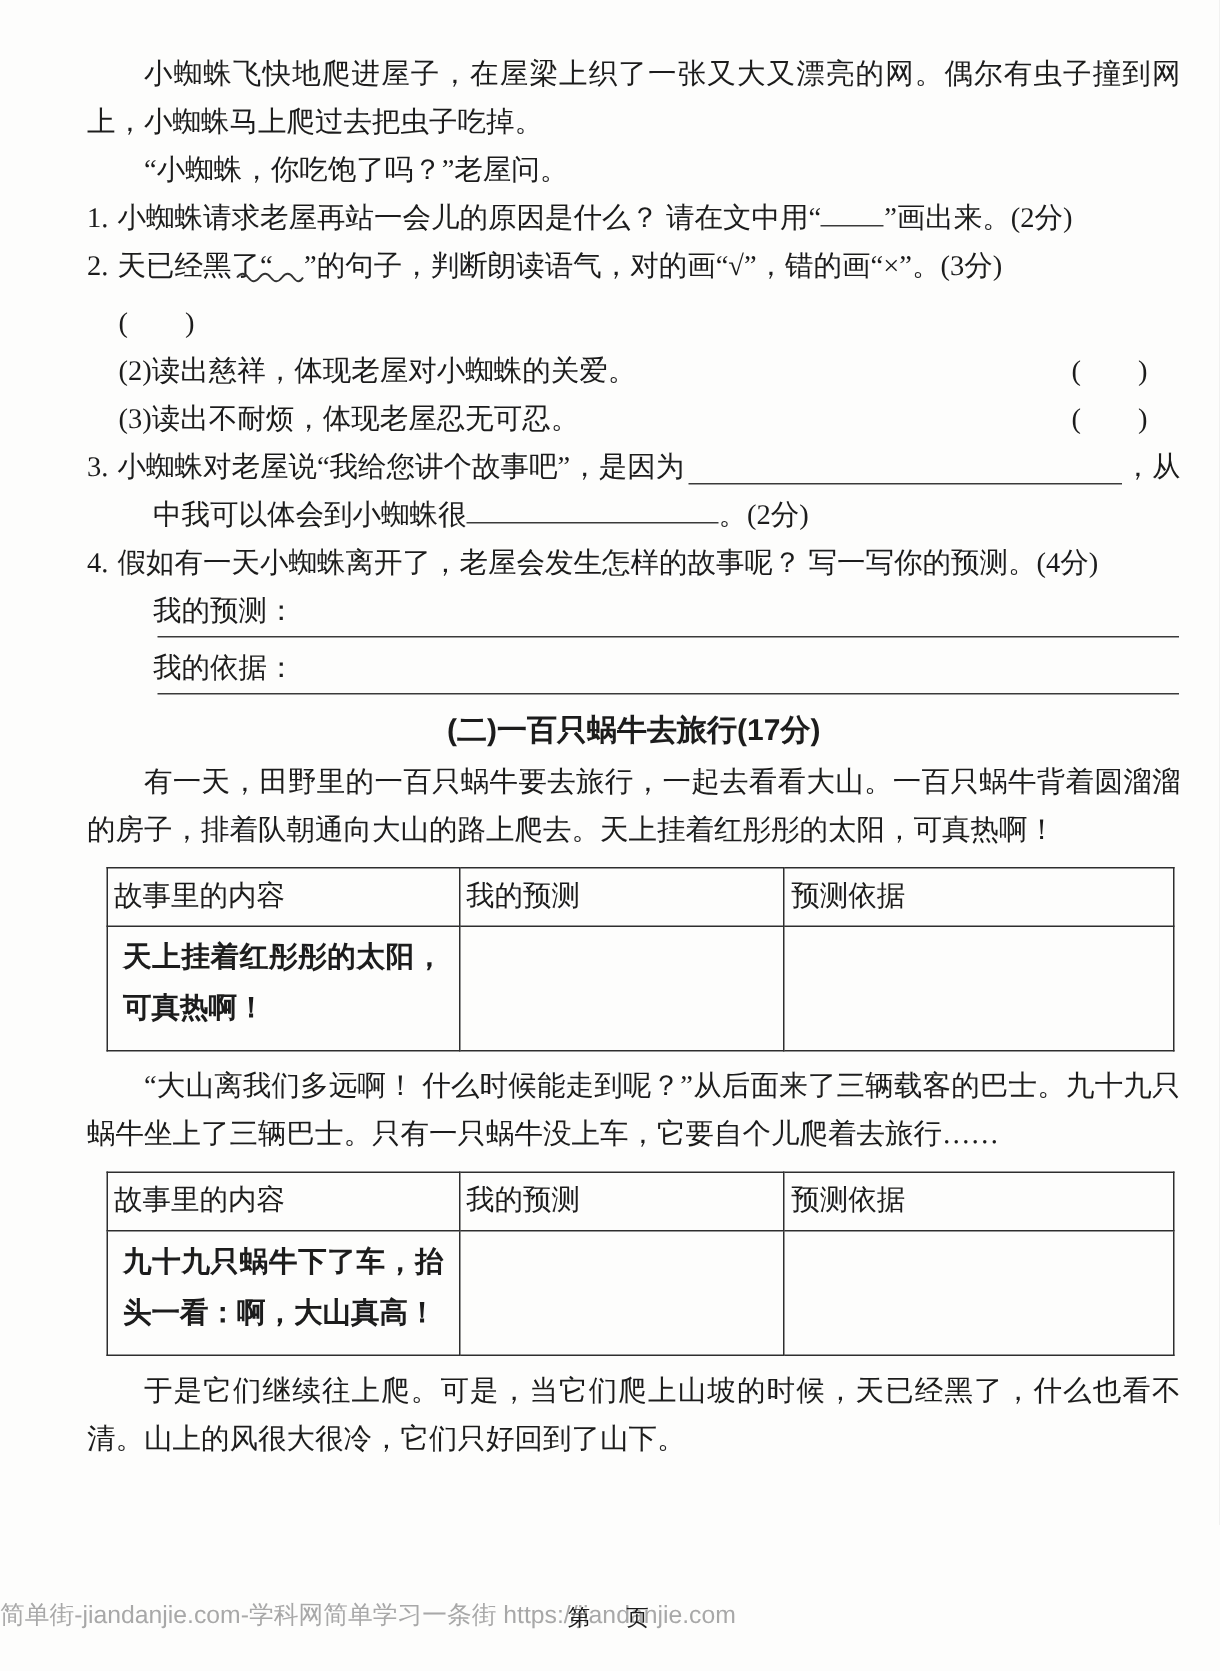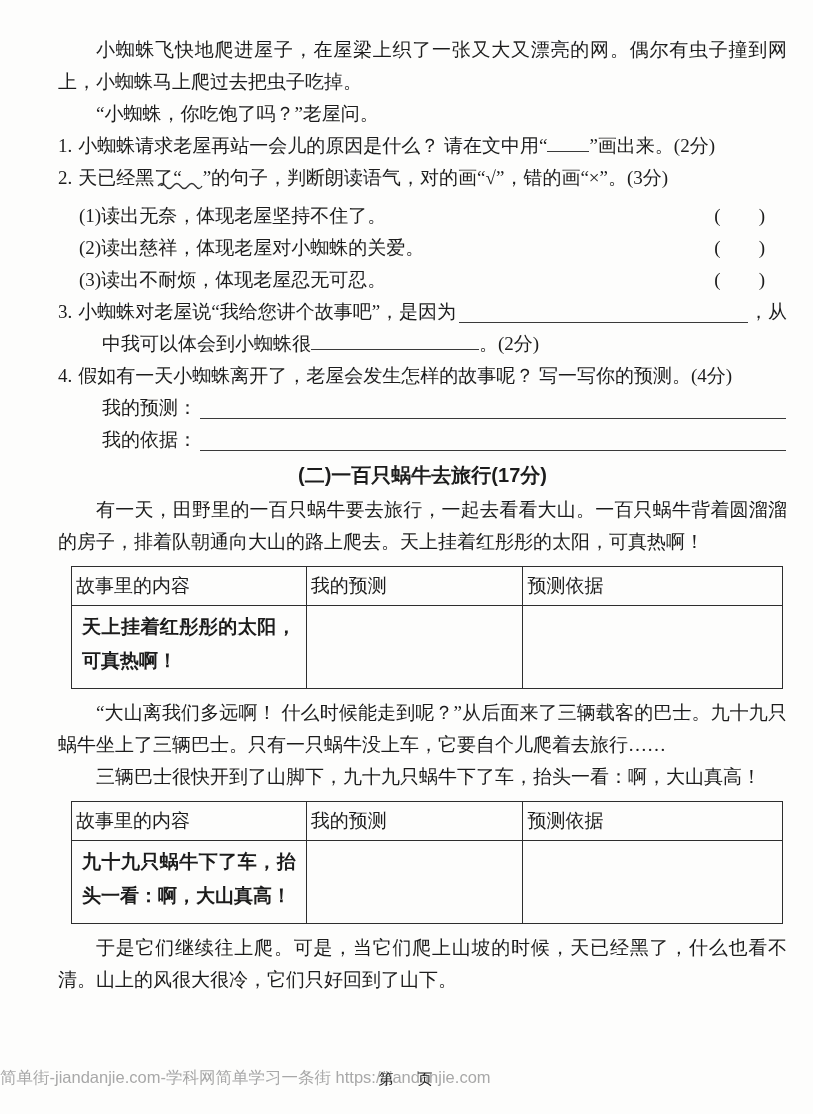--- a/index.html
+++ b/index.html
@@ -29,21 +29,21 @@
   
   .q3l1{display:flex;padding-left:0;}
   .q3l1 .qnum{flex:0 0 auto;}
   .q3l1 .pre{flex:0 0 auto;}
   .q3l1 .post{flex:0 0 auto;}
   .fill{flex:1 1 auto;border-bottom:1.2px solid #3a3a3a;margin:0 1px 5px 3px;min-width:30px;}
   .q3l2{padding-left:44px;}
   .blank-m{display:inline-block;width:168px;height:15px;border-bottom:1.2px solid #3a3a3a;}
 
   
-  .wline{display:flex;padding-left:44px;}
+  .wline{display:flex;padding-left:44px;flex-direction:column;}
   .wline .lbl{flex:0 0 auto;}
 
   
   .sec-title{
     text-align:center;font-family:Liberation Sans, sans-serif;
     font-weight:bold;font-size:20px;margin:3px 0 3px;line-height:32px;
   }
 
   
   table.pred{border-collapse:collapse;width:712px;margin:8px 0 8px 13px;font-size:19px;table-layout:fixed;}
@@ -78,21 +78,20 @@
       <span class="qnum">1.</span><span>小蜘蛛请求老屋再站一会儿的原因是什么？ 请在文中用“</span><span class="blank-s"></span><span>”画出来。(2分)</span>
     </div>
 
     <div class="q">
       <span class="qnum">2.</span><span>天已经黑了“</span><span class="wavy"><svg width="46" height="11" viewBox="0 0 46 11">
             <path d="M1 7 Q4.8 2 8.5 7 T16 7 T23.5 7 T31 7 T38.5 7 T45 7" fill="none" stroke="#333" stroke-width="1.3"></path>
           </svg></span><span>”的句子，判断朗读语气，对的画“√”，错的画“×”。(3分)</span>
     </div>
 
     <div class="sub">
-      <span><span>(1)</span><span>读出无奈，体现老屋坚持不住了。</span></span>
       <span class="ans">(　　)</span>
     </div>
     <div class="sub">
       <span><span>(2)</span><span>读出慈祥，体现老屋对小蜘蛛的关爱。</span></span>
       <span class="ans">(　　)</span>
     </div>
     <div class="sub">
       <span><span>(3)</span><span>读出不耐烦，体现老屋忍无可忍。</span></span>
       <span class="ans">(　　)</span>
     </div>
@@ -142,21 +141,20 @@
         <tr>
           <td>天上挂着红彤彤的太阳，可真热啊！</td>
           <td></td>
           <td></td>
         </tr>
       </tbody>
     </table>
 
     <div class="passage">
       <p>“大山离我们多远啊！ 什么时候能走到呢？”从后面来了三辆载客的巴士。九十九只蜗牛坐上了三辆巴士。只有一只蜗牛没上车，它要自个儿爬着去旅行……</p>
-      <p>三辆巴士很快开到了山脚下，九十九只蜗牛下了车，抬头一看：啊，大山真高！</p>
     </div>
 
     <table class="pred">
       <colgroup>
           <col style="width:33%">
           <col style="width:30.5%">
           <col style="width:36.5%">
         </colgroup>
       <thead>
         <tr>

